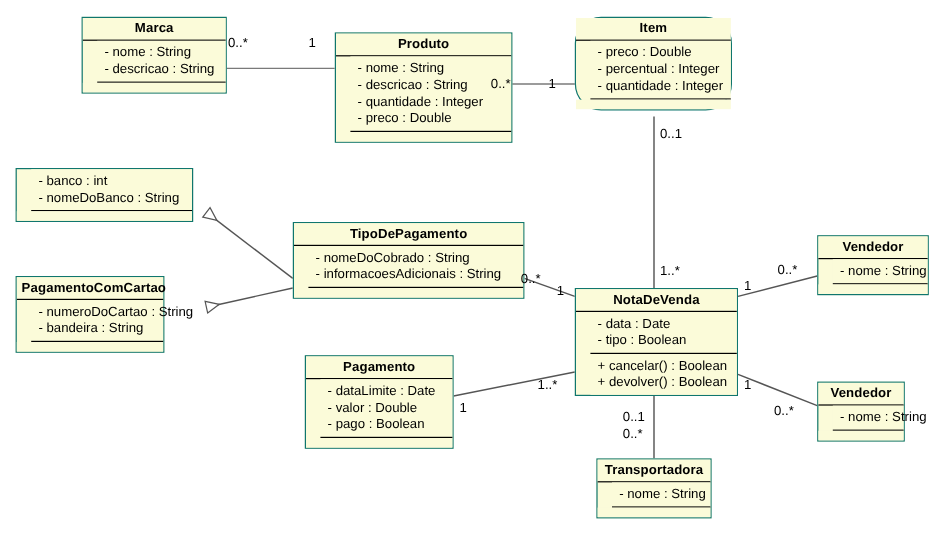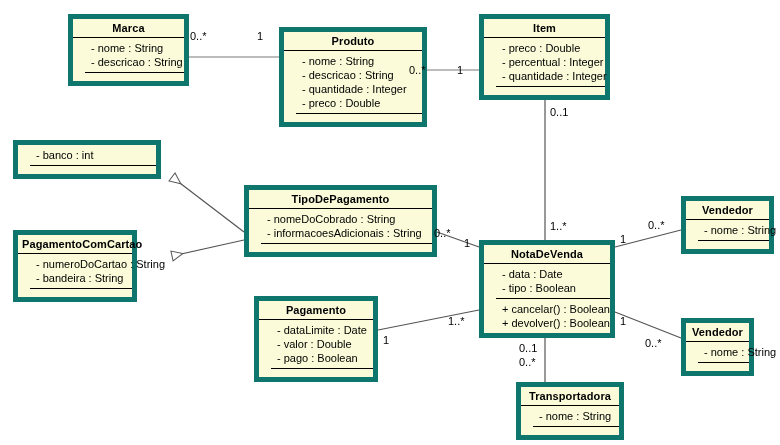--- a/index.html
+++ b/index.html
@@ -19,21 +19,21 @@
     position: absolute;
     left: 0;
     top: 0;
     width: 780px;
     height: 445px;
     pointer-events: none;
   }
   .uml-class {
     position: absolute;
     box-sizing: border-box;
-    border: 5px solid #0f766e;
+    border: 1px solid #0f766e;
     background: #fbfbd9;
     font-size: 11px;
     color: #000000;
     z-index: 2;
   }
   .uml-name {
     text-align: center;
     font-weight: bold;
     font-size: 11px;
     padding: 3px 4px 3px 4px;
@@ -114,33 +114,34 @@
     <div class="uml-name">Produto</div>
     <div class="uml-section">
       <div class="uml-line">- nome : String</div>
       <div class="uml-line">- descricao : String</div>
       <div class="uml-line">- quantidade : Integer</div>
       <div class="uml-line">- preco : Double</div>
     </div>
     <div class="uml-footer"></div>
   </div>
 
-  <div class="uml-class" style="left:479px; top:14px; width:131px;">
+  <div class="uml-class" style="left:479px; top:14px; width:131px;border-radius:22px;">
     <div class="uml-name">Item</div>
     <div class="uml-section">
       <div class="uml-line">- preco : Double</div>
       <div class="uml-line">- percentual : Integer</div>
       <div class="uml-line">- quantidade : Integer</div>
     </div>
     <div class="uml-footer"></div>
   </div>
 
   <div class="uml-class" style="left:13px; top:140px; width:148px;">
     <div class="uml-section">
       <div class="uml-line">- banco : int</div>
+      <div class="uml-line">- nomeDoBanco : String</div>
     </div>
     <div class="uml-footer"></div>
   </div>
 
   <div class="uml-class" style="left:13px; top:230px; width:124px;">
     <div class="uml-name">PagamentoComCartao</div>
     <div class="uml-section">
       <div class="uml-line">- numeroDoCartao : String</div>
       <div class="uml-line">- bandeira : String</div>
     </div>
@@ -187,21 +188,21 @@
   </div>
 
   <div class="uml-class" style="left:681px; top:318px; width:73px;">
     <div class="uml-name">Vendedor</div>
     <div class="uml-section">
       <div class="uml-line">- nome : String</div>
     </div>
     <div class="uml-footer"></div>
   </div>
 
-  <div class="uml-class" style="left:516px; top:382px; width:108px;">
+  <div class="uml-class" style="left:497px; top:382px; width:96px;">
     <div class="uml-name">Transportadora</div>
     <div class="uml-section">
       <div class="uml-line">- nome : String</div>
     </div>
     <div class="uml-footer"></div>
   </div>
 
   <div class="mult" style="left:190px; top:30px;">0..*</div>
   <div class="mult" style="left:257px; top:30px;">1</div>
 

